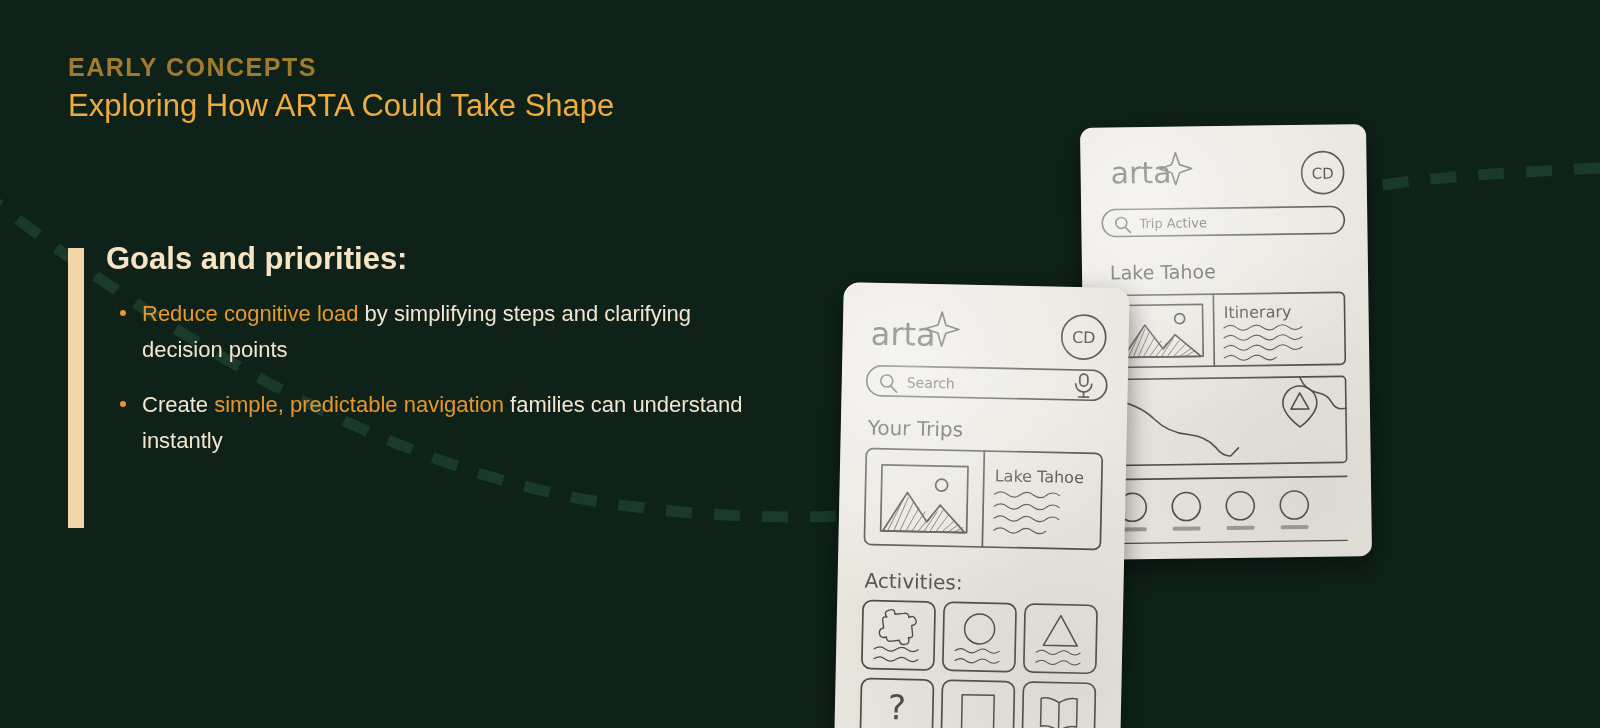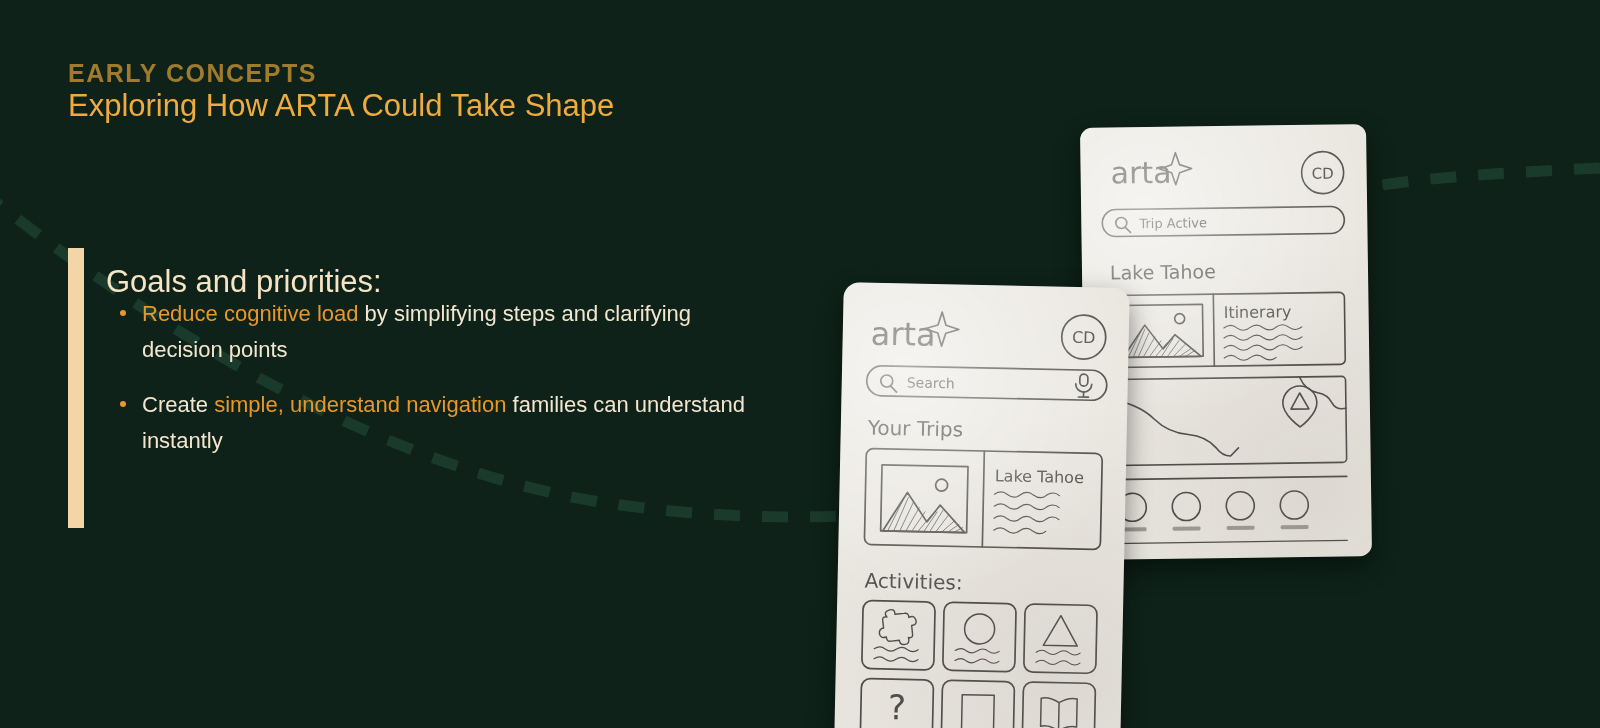--- a/index.html
+++ b/index.html
@@ -28,21 +28,21 @@
     inset: 0;
     width: 1600px;
     height: 728px;
     pointer-events: none;
   }
 
   
   .eyebrow {
     position: absolute;
     left: 68px;
-    top: 60px;
+    top: 54px;
     font-size: 25px;
     font-weight: bold;
     letter-spacing: 0.06em;
     color: #a07b2e;
     line-height: 1.1;
     white-space: nowrap;
   }
   .headline {
     position: absolute;
     left: 68px;
@@ -61,25 +61,24 @@
     top: 248px;
     width: 16px;
     height: 280px;
     background: #f2d6a8;
   }
   .goals-title {
     position: absolute;
     left: 106px;
     top: 240px;
     font-size: 31px;
-    font-weight: normal;
+    font-weight: bold;
     color: #f6e4c4;
     line-height: 1.2;
     white-space: nowrap;
-    margin-top: 23px;
   }
   .bullets {
     position: absolute;
     left: 112px;
     top: 296px;
     width: 640px;
   }
   .bullet {
     position: relative;
     padding-left: 30px;
@@ -161,21 +160,21 @@
   <div class="accent-bar"></div>
   <div class="goals-title">Goals and priorities:</div>
 
   <div class="bullets">
     <div class="bullet">
       <span class="dot"></span>
       <b>Reduce cognitive load</b><span> by simplifying steps and clarifying decision points</span>
     </div>
     <div class="bullet">
       <span class="dot"></span>
-      <span>Create </span><b>simple, understand navigation</b><span> families can understand instantly</span>
+      <span>Create </span><b>simple, predictable navigation</b><span> families can understand instantly</span>
     </div>
   </div>
 
   <div class="card card-back">
     <svg viewBox="0 0 286 432">
       <g fill="none" stroke="#4a4a46" stroke-width="1.6" stroke-linecap="round" stroke-linejoin="round">
 
         <text class="sketch-text" x="30" y="56" font-size="30" stroke="none">arta</text>
 
         <path d="M 95 26 L 99 38 L 111 42 L 99 46 L 95 58 L 91 46 L 79 42 L 91 38 Z"></path>

